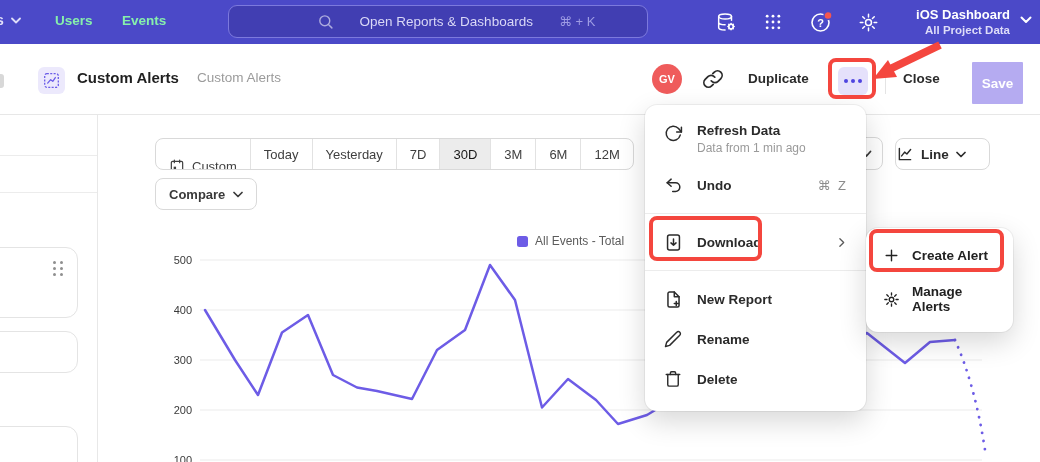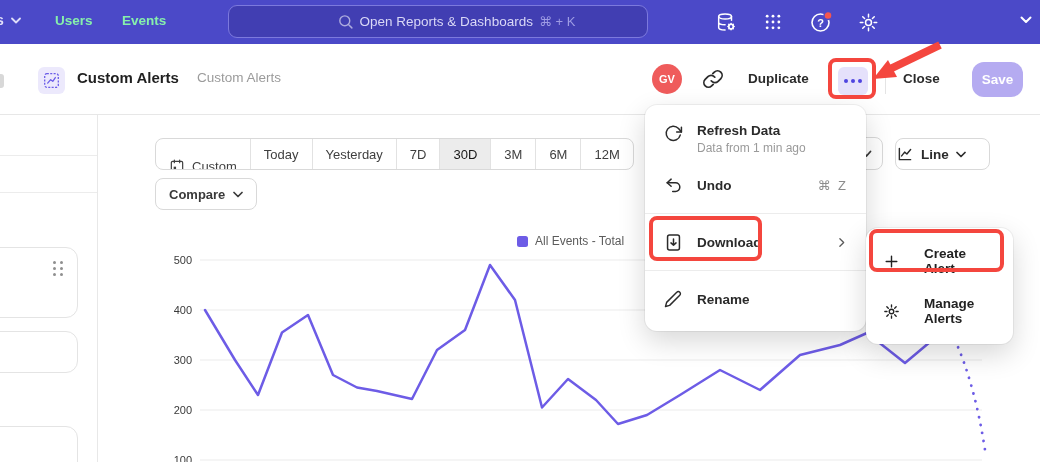--- a/index.html
+++ b/index.html
@@ -9,21 +9,21 @@
     background:#fff; overflow:hidden; position:relative;
     -webkit-font-smoothing:antialiased;
   }
   .page { position:relative; width:1040px; height:462px; overflow:hidden; }
 
   
   .topnav { position:absolute; left:0; top:0; width:1040px; height:44px; background:#4b49c8; z-index:30; }
   .nav-trunc { position:absolute; left:-4px; top:12px; display:flex; align-items:center; gap:7px; color:#e2e1f9; font-size:14px; font-weight:600; }
   .nav-item { position:absolute; top:13px; color:#86efac; font-size:13.5px; font-weight:600; cursor:pointer; }
   .nav-item.users { left:55px; } .nav-item.events { left:122px; }
-  .nav-search { position:absolute; left:228px; top:5px; width:420px; height:33px; background:#413eb2; border:1px solid #7c79dd; border-radius:9px; display:flex; align-items:center; justify-content:center; gap:6px; color:#c9c7f0; cursor:text;padding-left:36px; }
+  .nav-search { position:absolute; left:228px; top:5px; width:420px; height:33px; background:#413eb2; border:1px solid #7c79dd; border-radius:9px; display:flex; align-items:center; justify-content:center; gap:26px; color:#c9c7f0; cursor:text;padding-left:36px; }
   .nav-search .ph { font-size:13.5px; color:#d9d8f6; }
   .nav-search .sc { font-size:13px; color:#9e9ce4; }
   .nav-iconbtn { position:absolute; top:10px; width:24px; height:24px; display:flex; align-items:center; justify-content:center; cursor:pointer; }
   .project { position:absolute; right:30px; top:6px; text-align:right; color:#fff; cursor:pointer; }
   .project .pname { font-size:13px; font-weight:700; line-height:17px; }
   .project .pscope { font-size:11.5px; font-weight:600; color:#dddcf8; line-height:14px; }
   .project-chev { position:absolute; right:8px; top:16px; }
 
   
   .header { position:absolute; left:0; top:44px; width:1040px; height:71px; background:#fff; border-bottom:1px solid #e7e7e7; z-index:3; }
@@ -31,21 +31,21 @@
   .title-icon { position:absolute; left:38px; top:23px; width:27px; height:27px; background:#ece9fc; border-radius:6px; display:flex; align-items:center; justify-content:center; }
   .page-title { position:absolute; left:77px; top:25px; font-size:15px; font-weight:700; color:#1f1f1f; }
   .breadcrumb { position:absolute; left:197px; top:26px; font-size:13.5px; color:#9b9b9b; }
   .avatar { position:absolute; left:652px; top:20px; width:30px; height:30px; border-radius:50%; background:#ef5b5b; color:#fff; font-size:11px; font-weight:700; display:flex; align-items:center; justify-content:center; cursor:pointer; }
   .link-btn { position:absolute; left:702px; top:24px; width:22px; height:22px; cursor:pointer; }
   .dup-btn { position:absolute; left:748px; top:27px; font-size:13.5px; font-weight:600; color:#2b2b2b; cursor:pointer; }
   .more-btn { position:absolute; left:838px; top:23px; width:30px; height:28px; background:#e5e1fb; border-radius:6px; display:flex; align-items:center; justify-content:center; gap:3px; cursor:pointer; }
   .more-btn i { width:4px; height:4px; border-radius:50%; background:#4f44e0; display:block; }
   .hdr-divider { position:absolute; left:885px; top:24px; width:1px; height:26px; background:#e4e4e4; }
   .close-btn { position:absolute; left:903px; top:27px; font-size:13.5px; font-weight:600; color:#2b2b2b; cursor:pointer; }
-  .save-btn { position:absolute; left:972px; top:18px; width:51px; height:35px; background:#b5abf1; border:none; border-radius:12px; color:#fff; font-size:13.5px; font-weight:600; cursor:default; }
+  .save-btn { position:absolute; left:972px; top:18px; width:51px; height:42px; background:#b5abf1; border:none; border-radius:1px; color:#fff; font-size:13.5px; font-weight:600; cursor:default; }
 
   
   .sidebar { position:absolute; left:0; top:115px; width:98px; height:347px; background:#fff; border-right:1px solid #e8e8e8; z-index:2; }
   .sb-line { position:absolute; left:0; width:97px; height:1px; background:#ececec; }
   .sb-card { position:absolute; left:-26px; width:104px; background:#fff; border:1px solid #e4e4e4; border-radius:12px; }
   .drag-dots { position:absolute; left:78px; top:13px; display:grid; grid-template-columns:4px 4px; grid-gap:3px 3px; }
   .drag-dots i { width:3px; height:3px; border-radius:50%; background:#8f8f8f; display:block; }
 
   
   .seg-control { position:absolute; left:155px; top:138px; height:32px; display:flex; align-items:stretch; border:1px solid #d9d9d9; border-radius:8px; background:#fff; overflow:hidden; z-index:1; }
@@ -69,21 +69,21 @@
   .mi .micon { width:20px; height:20px; flex:0 0 20px; display:flex; align-items:center; justify-content:center; }
   .mi.two-line { align-items:flex-start; padding:8px 18px 6px; }
   .mi .sub { font-size:12px; font-weight:400; color:#9a9a9a; margin-top:3px; }
   .mi .kbd { margin-left:auto; font-size:13px; font-weight:400; color:#8c8c8c; letter-spacing:2px; }
   .mi .chev { margin-left:auto; display:flex; align-items:center; }
   .menu-sep { height:1px; background:#ececec; margin:8px 0; }
   .mi.highlight { margin:0 8px; border-radius:8px; background:#eeeafb; color:#4f44e0; padding:10px 10px 10px 12px; }
 
   
   .submenu { position:absolute; left:866px; top:228px; width:147px; background:#fff; border-radius:12px; box-shadow:0 0 0 1px rgba(0,0,0,0.05), 0 10px 28px rgba(0,0,0,0.16); padding:8px 0; z-index:21; }
-  .smi { display:flex; align-items:center; gap:24px; padding:10px 16px; font-size:13.5px; font-weight:600; color:#222; cursor:pointer; }
+  .smi { display:flex; align-items:center; gap:12px; padding:10px 16px; font-size:13.5px; font-weight:600; color:#222; cursor:pointer; }
   .smi .micon { width:18px; height:18px; flex:0 0 18px; display:flex; align-items:center; justify-content:center; }
 
   
   .anno-rect { position:absolute; border:4px solid #f4463e; border-radius:8px; z-index:40; pointer-events:none; }
   .anno-more   { left:828px; top:58px;  width:48px;  height:41px; }
   .anno-alerts { left:649px; top:216px; width:113px; height:45px; }
   .anno-create { left:869px; top:229px; width:135px; height:43px; }
   .anno-arrow  { position:absolute; left:862px; top:38px; z-index:41; pointer-events:none; }
 </style>
 </head>
@@ -139,20 +139,24 @@
         <circle cx="19" cy="5.5" r="4" fill="#f4564e" stroke="#4b49c8" stroke-width="1.4"></circle>
       </svg>
     </div>
     <div class="nav-iconbtn" style="left:856px">
       <svg width="21" height="21" viewBox="0 0 24 24" fill="none" stroke="#fff" stroke-width="1.7" stroke-linecap="round">
         <circle cx="12" cy="12" r="3.4"></circle>
         <path d="M12 2.6v3M12 18.4v3M2.6 12h3M18.4 12h3M5.4 5.4l2.1 2.1M16.5 16.5l2.1 2.1M18.6 5.4l-2.1 2.1M7.5 16.5l-2.1 2.1"></path>
       </svg>
     </div>
 
+    <div class="project">
+      <div class="pname">iOS Dashboard</div>
+      <div class="pscope">All Project Data</div>
+    </div>
     <svg class="project-chev" width="12" height="8" viewBox="0 0 12 8">
         <polyline points="1.5,1.5 6,6 10.5,1.5" fill="none" stroke="#fff" stroke-width="2" stroke-linecap="round" stroke-linejoin="round"></polyline>
       </svg>
   </nav>
 
   <header class="header">
     <span class="edge-mark"></span>
     <div class="title-icon">
       <svg width="17" height="17" viewBox="0 0 20 20" fill="none" stroke="#6a5ce8" stroke-width="1.5">
         <rect x="2" y="2" width="16" height="16" rx="2.5" stroke-dasharray="2.4 1.6"></rect>
@@ -310,30 +314,50 @@
       <span>Download</span>
       <span class="chev">
         <svg width="13" height="13" viewBox="0 0 24 24" fill="none" stroke="#5a5a5a" stroke-width="2.4" stroke-linecap="round" stroke-linejoin="round">
             <polyline points="9 5 16 12 9 19"></polyline>
           </svg>
       </span>
     </div>
 
     <div class="menu-sep"></div>
 
+    <div class="mi">
+      <span class="micon">
+        <svg width="19" height="19" viewBox="0 0 24 24" fill="none" stroke="#2b2b2b" stroke-width="1.9" stroke-linecap="round" stroke-linejoin="round">
+          <path d="M13 2.5H7a2 2 0 0 0-2 2v15a2 2 0 0 0 2 2h10a2 2 0 0 0 2-2V8.5z"></path>
+          <polyline points="13 2.5 13 8.5 19 8.5"></polyline>
+          <path d="M15.5 14.5v5M13 17h5"></path>
+        </svg>
+      </span>
+      <span>New Report</span>
+    </div>
 
     <div class="mi">
       <span class="micon">
         <svg width="18" height="18" viewBox="0 0 24 24" fill="none" stroke="#2b2b2b" stroke-width="1.9" stroke-linecap="round" stroke-linejoin="round">
           <path d="M17 3a2.83 2.83 0 1 1 4 4L7.5 20.5 2 22l1.5-5.5L17 3z"></path>
         </svg>
       </span>
       <span>Rename</span>
     </div>
 
+    <div class="mi">
+      <span class="micon">
+        <svg width="18" height="18" viewBox="0 0 24 24" fill="none" stroke="#2b2b2b" stroke-width="1.9" stroke-linecap="round" stroke-linejoin="round">
+          <polyline points="3 6 5 6 21 6"></polyline>
+          <path d="M19 6v13.5a2 2 0 0 1-2 2H7a2 2 0 0 1-2-2V6"></path>
+          <path d="M8.5 6V4a1.6 1.6 0 0 1 1.6-1.6h3.8A1.6 1.6 0 0 1 15.5 4v2"></path>
+        </svg>
+      </span>
+      <span>Delete</span>
+    </div>
   </div>
 
   <div class="submenu">
     <div class="smi">
       <span class="micon">
         <svg width="17" height="17" viewBox="0 0 24 24" fill="none" stroke="#222" stroke-width="2" stroke-linecap="round">
             <path d="M12 4.5v15M4.5 12h15"></path>
           </svg>
       </span>
       <span>Create Alert</span>

